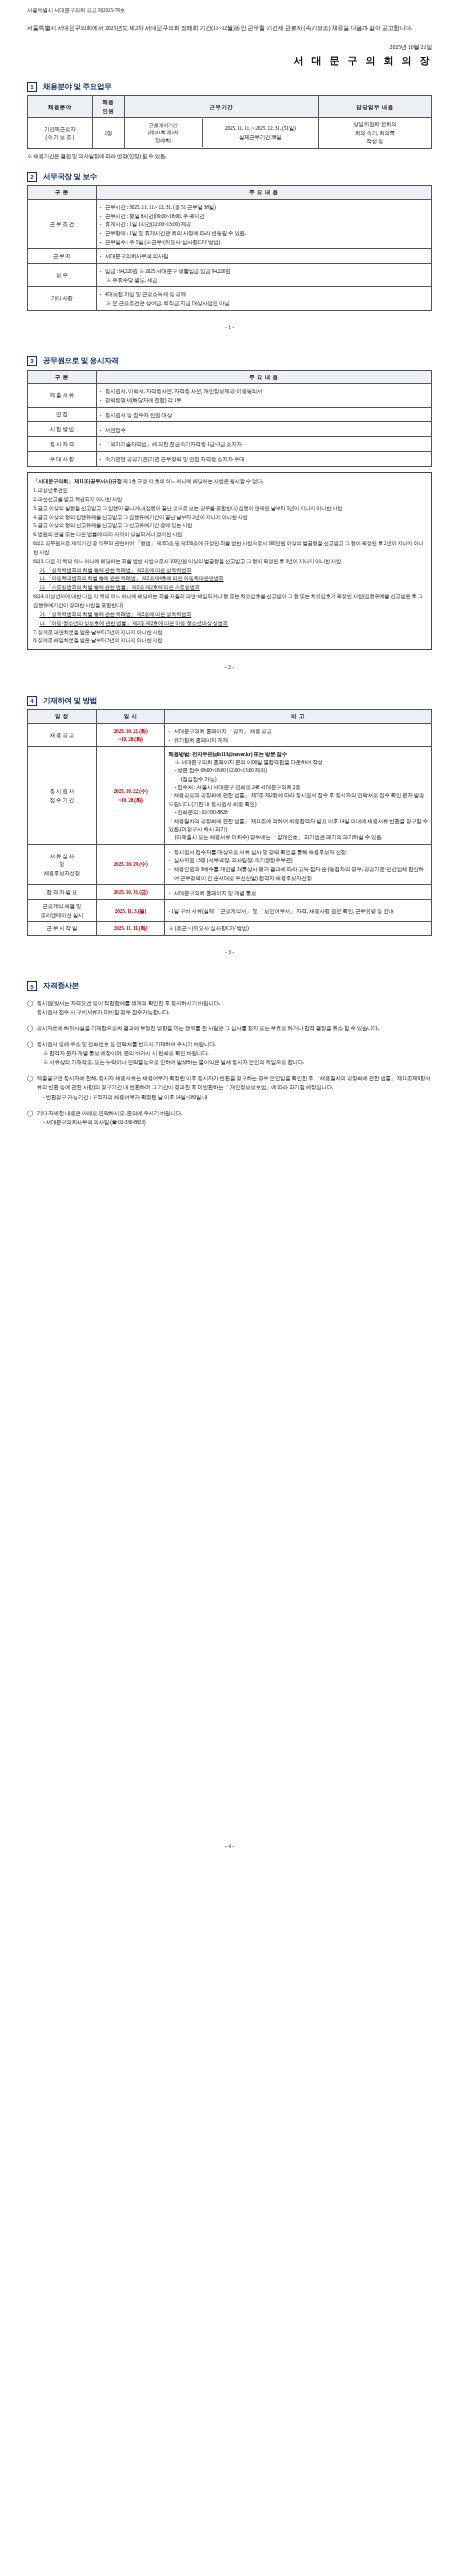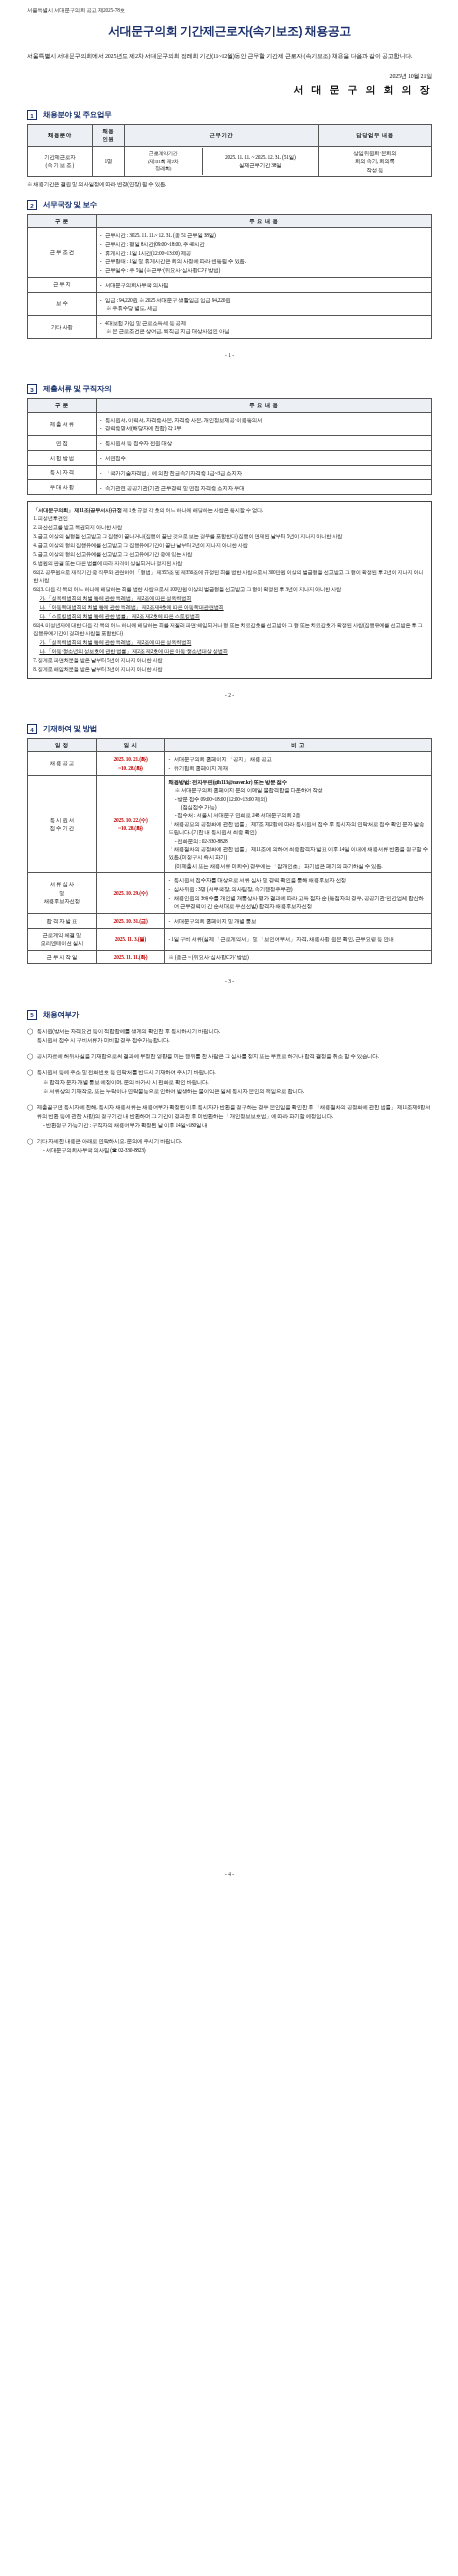--- a/index.html
+++ b/index.html
@@ -138,21 +138,20 @@
   .b { font-weight: bold; }
   .red { color: #c00000; }
 </style>
 </head>
 <body>
 
 <div class="page">
 
   <div class="topline">서울특별시 서대문구의회 공고 제2025-78호</div>
 
-  <div class="doc-title">서대문구의회 기간제근로자(속기보조) 채용공고</div>
 
   <div class="intro">서울특별시 서대문구의회에서 2025년도 제2차 서대문구의회 정례회 기간(11~12월)동안 근무할 기간제 근로자 (속기보조) 채용을 다음과 같이 공고합니다.</div>
 
   <div class="date-line">2025년 10월 21일</div>
   <div class="issuer">서 대 문 구 의 회 의 장</div>
 
   <div class="section-head">
     <div class="section-num">1</div>
     <div class="section-title">채용분야 및 주요업무</div>
   </div>
@@ -243,21 +242,21 @@
   </tbody>
     </table>
 
   <div class="pageno">- 1 -</div>
 </div>
 
 <div class="page">
 
   <div class="section-head">
     <div class="section-num">3</div>
-    <div class="section-title">제출서류 및 구직자의</div>
+    <div class="section-title">공무원으로 및 응시자격</div>
   </div>
 
   <table class="grid">
     <tbody>
         <tr>
       <th style="width:17%">구 분</th>
       <th>주 요 내 용</th>
     </tr>
     <tr>
       <td class="c">제 출 서 류</td>
@@ -411,21 +410,21 @@
   </tbody>
     </table>
 
   <div class="pageno">- 3 -</div>
 </div>
 
 <div class="page">
 
   <div class="section-head">
     <div class="section-num">5</div>
-    <div class="section-title">채용여부가</div>
+    <div class="section-title">자격증사본</div>
   </div>
 
   <div style="margin-top:7.3px;">
     <div class="misc-item">
       <div class="misc-bullet">◯</div>
       <div class="misc-body">
         <div>응시원(방서는 자격요건 등이 적합함에를 생계의 확인한 후 응시하시기 바랍니다.</div>
         <div>응시원서 접수 시 구비서류가 미비할 경우 접수가능합니다.</div>
       </div>
     </div>

